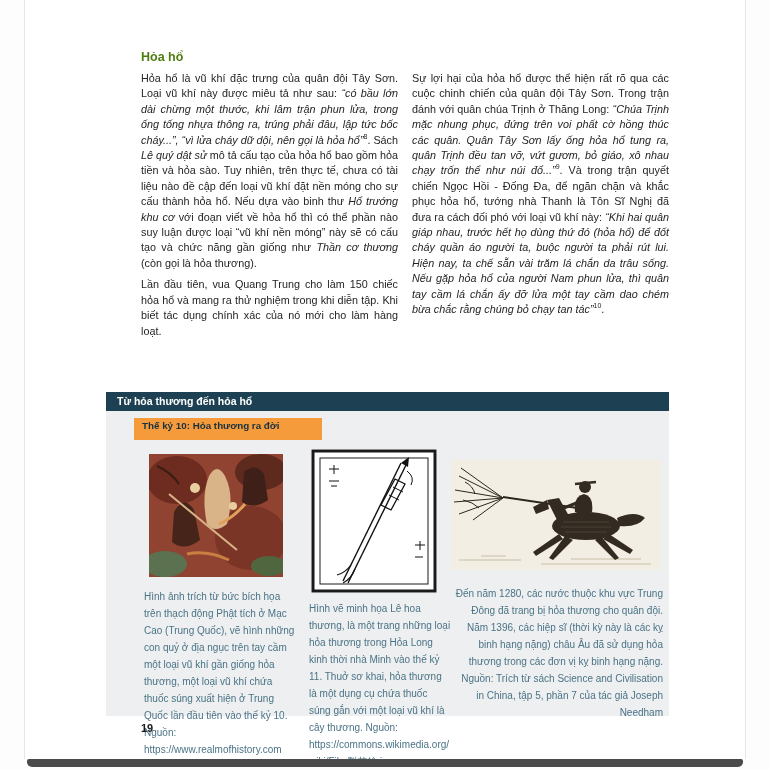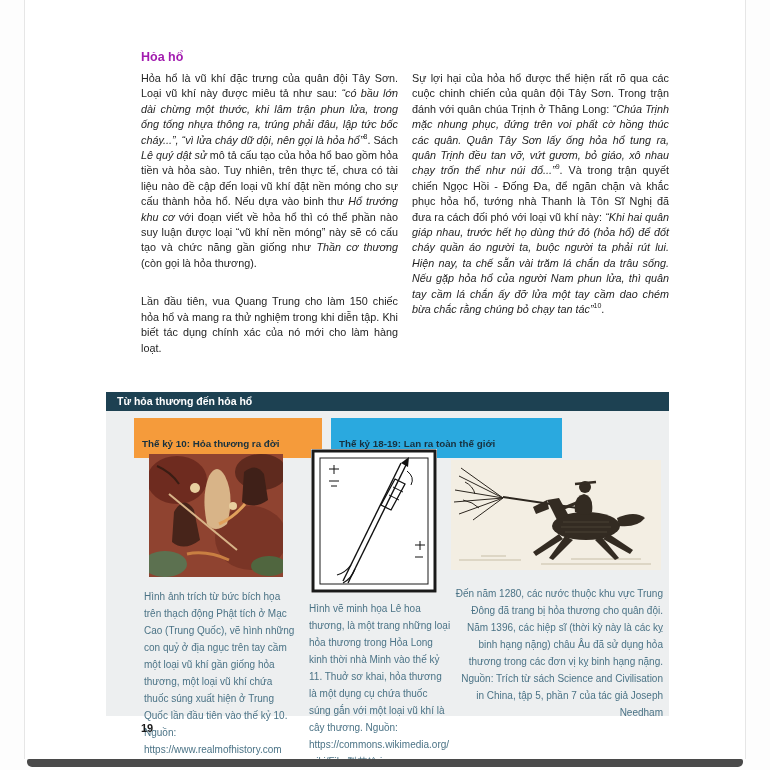--- a/index.html
+++ b/index.html
@@ -19,48 +19,48 @@
     border-right: 1px solid #e6e6e6;
   }
   .page-bottom-edge {
     position: absolute; left: 27px; top: 759px;
     width: 716px; height: 8px;
     background: #4a4a4a;
     border-radius: 2px 2px 5px 5px;
   }
   .title {
     position: absolute; left: 116px; top: 50px;
-    font-size: 12.5px; font-weight: bold; color: #a21caf;
+    font-size: 12.5px; font-weight: bold; color: #4d7c0f;
   }
   .columns {
     position: absolute; left: 116px; top: 71px; width: 528px;
     display: flex; gap: 14px;
   }
   .col { flex: 1; }
   .col p {
     font-size: 10.8px; line-height: 15.4px;
     text-align: justify; color: #242424;
   }
-  .col p + p { margin-top: 23px; }
+  .col p + p { margin-top: 6px; }
   .col p sup { font-size: 7px; line-height: 0; }
   .infobox {
     position: absolute; left: 81px; top: 392px;
     width: 563px; height: 324px;
     background: #edeff0;
   }
   .infobox-header {
     position: absolute; left: 0; top: 0; width: 100%; height: 19px;
     background: #1d4152; color: #ffffff;
     font-size: 10.5px; font-weight: bold;
     padding: 3px 11px;
   }
   .tab {
     position: absolute; top: 26px; height: 22px;
     font-size: 9.8px; font-weight: bold; color: #17313f;
-    padding: 20px 8px;
+    padding: 2px 8px;
   }
   .tab-orange { left: 28px; width: 188px; background: #f59b3b; }
   .tab-cyan  { left: 225px; width: 231px; background: #2aa9df; }
   .fig { position: absolute; overflow: hidden; }
   .fig svg { display: block; width: 100%; height: 100%; }
   .fig1 { left: 43px;  top: 62px; width: 134px; height: 123px; }
   .fig2 { left: 205px; top: 57px; width: 126px; height: 144px; }
   .fig3 { left: 345px; top: 68px; width: 210px; height: 110px; }
   .caption {
     position: absolute;
@@ -89,21 +89,20 @@
       <p><span>Lần đầu tiên, vua Quang Trung cho làm 150 chiếc hỏa hổ và mang ra thử nghiệm trong khi diễn tập. Khi biết tác dụng chính xác của nó mới cho làm hàng loạt.</span></p>
     </div>
     <div class="col">
       <p><span>Sự lợi hại của hỏa hổ được thể hiện rất rõ qua các cuộc chinh chiến của quân đội Tây Sơn. Trong trận đánh với quân chúa Trịnh ở Thăng Long: </span><i>“Chúa Trịnh mặc nhung phục, đứng trên voi phất cờ hồng thúc các quân. Quân Tây Sơn lấy ống hỏa hổ tung ra, quân Trịnh đều tan vỡ, vứt gươm, bỏ giáo, xô nhau chạy trốn thể như núi đổ...”</i><sup>9</sup><span>. Và trong trận quyết chiến Ngọc Hồi - Đống Đa, để ngăn chặn và khắc phục hỏa hổ, tướng nhà Thanh là Tôn Sĩ Nghị đã đưa ra cách đối phó với loại vũ khí này: </span><i>“Khi hai quân giáp nhau, trước hết họ dùng thứ đó (hỏa hổ) để đốt cháy quần áo người ta, buộc người ta phải rút lui. Hiện nay, ta chế sẵn vài trăm lá chắn da trâu sống. Nếu gặp hỏa hổ của người Nam phun lửa, thì quân tay cầm lá chắn ấy đỡ lửa một tay cầm dao chém bừa chắc rằng chúng bỏ chạy tan tác”</i><sup>10</sup><span>.</span></p>
     </div>
   </div>
 
   <section class="infobox">
     <div class="infobox-header">Từ hỏa thương đến hỏa hổ</div>
     <div class="tab tab-orange">Thế kỷ 10: Hỏa thương ra đời</div>
-    <div class="tab tab-cyan">Thế kỷ 18-19: Lan ra toàn thế giới</div>
 
     <figure class="fig fig1">
       <svg viewBox="0 0 134 123" preserveAspectRatio="none">
         <rect width="134" height="123" fill="#8f4330"></rect>
         <ellipse cx="28" cy="26" rx="30" ry="24" fill="#6e2b1f"></ellipse>
         <ellipse cx="102" cy="84" rx="36" ry="32" fill="#7a3526"></ellipse>
         <ellipse cx="112" cy="18" rx="26" ry="18" fill="#5f2a1e"></ellipse>
         <path d="M60 22 q8 -14 16 0 q10 20 2 48 q-12 10 -20 0 q-6 -28 2 -48z" fill="#d8b488"></path>
         <path d="M25 58 q10 -18 20 -2 l6 30 q-16 12 -28 2 z" fill="#47241a"></path>
         <path d="M95 18 q12 -10 20 2 l4 26 q-14 10 -26 2 z" fill="#3f2018"></path>

